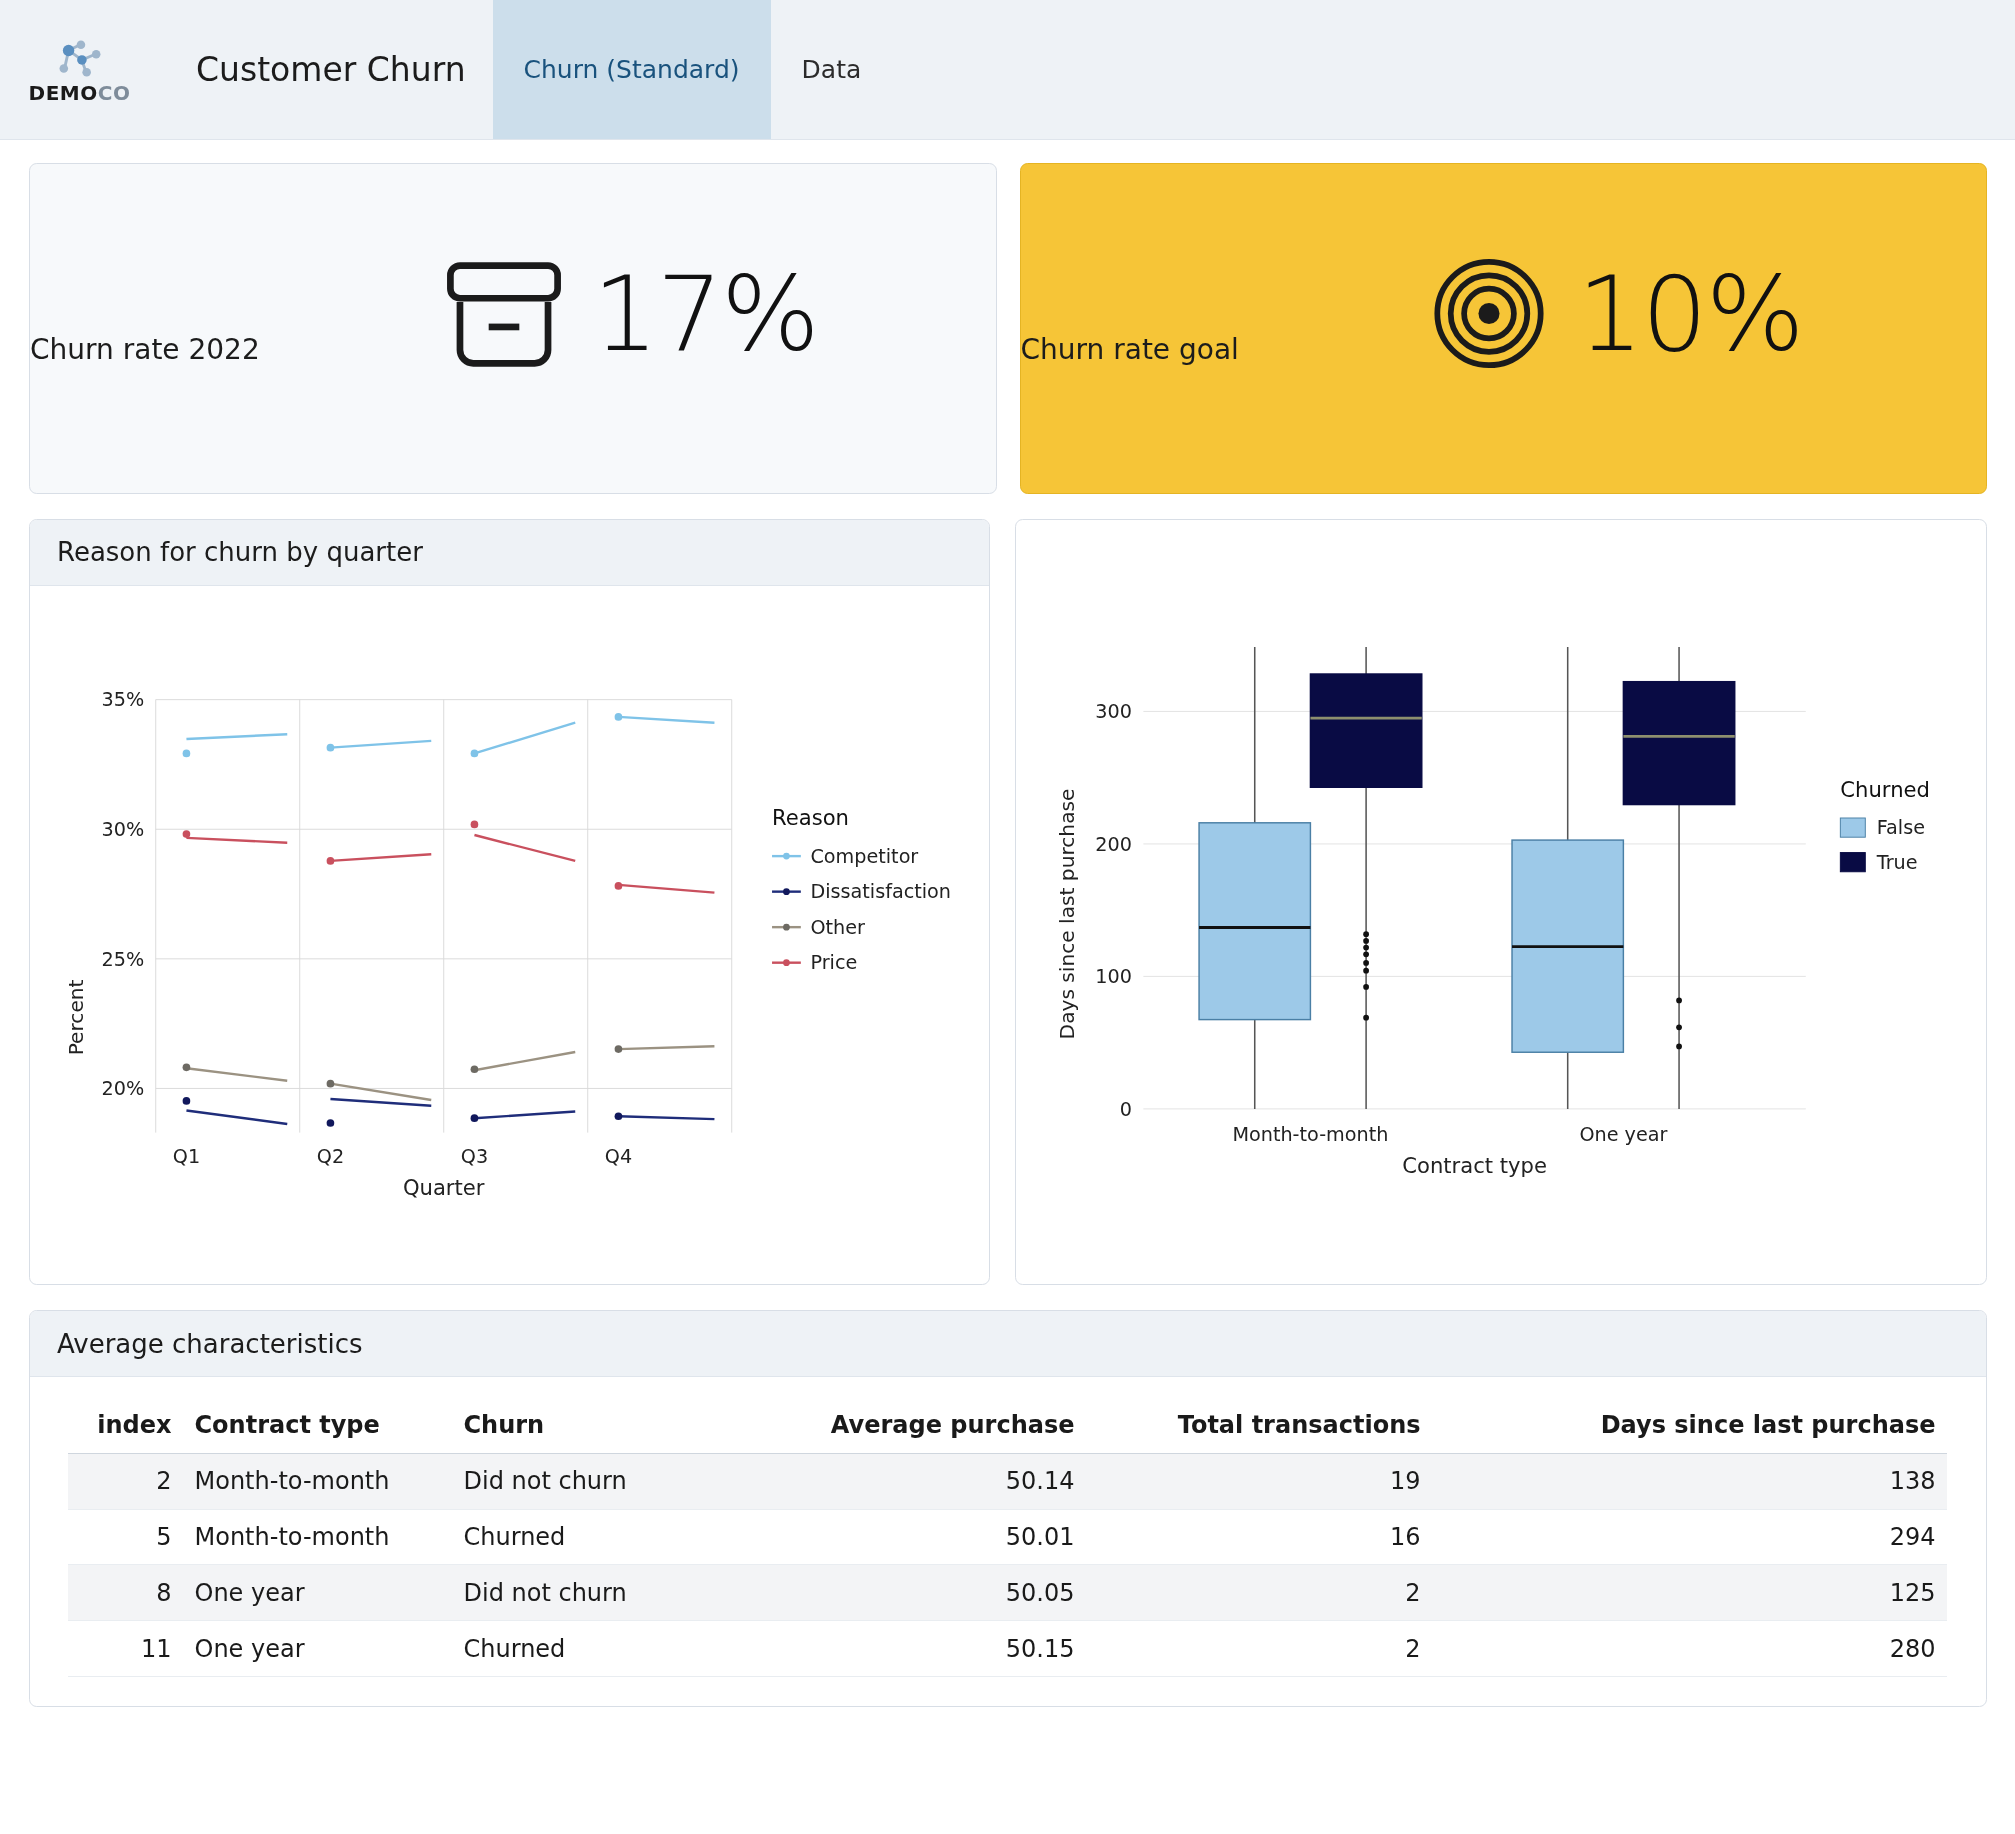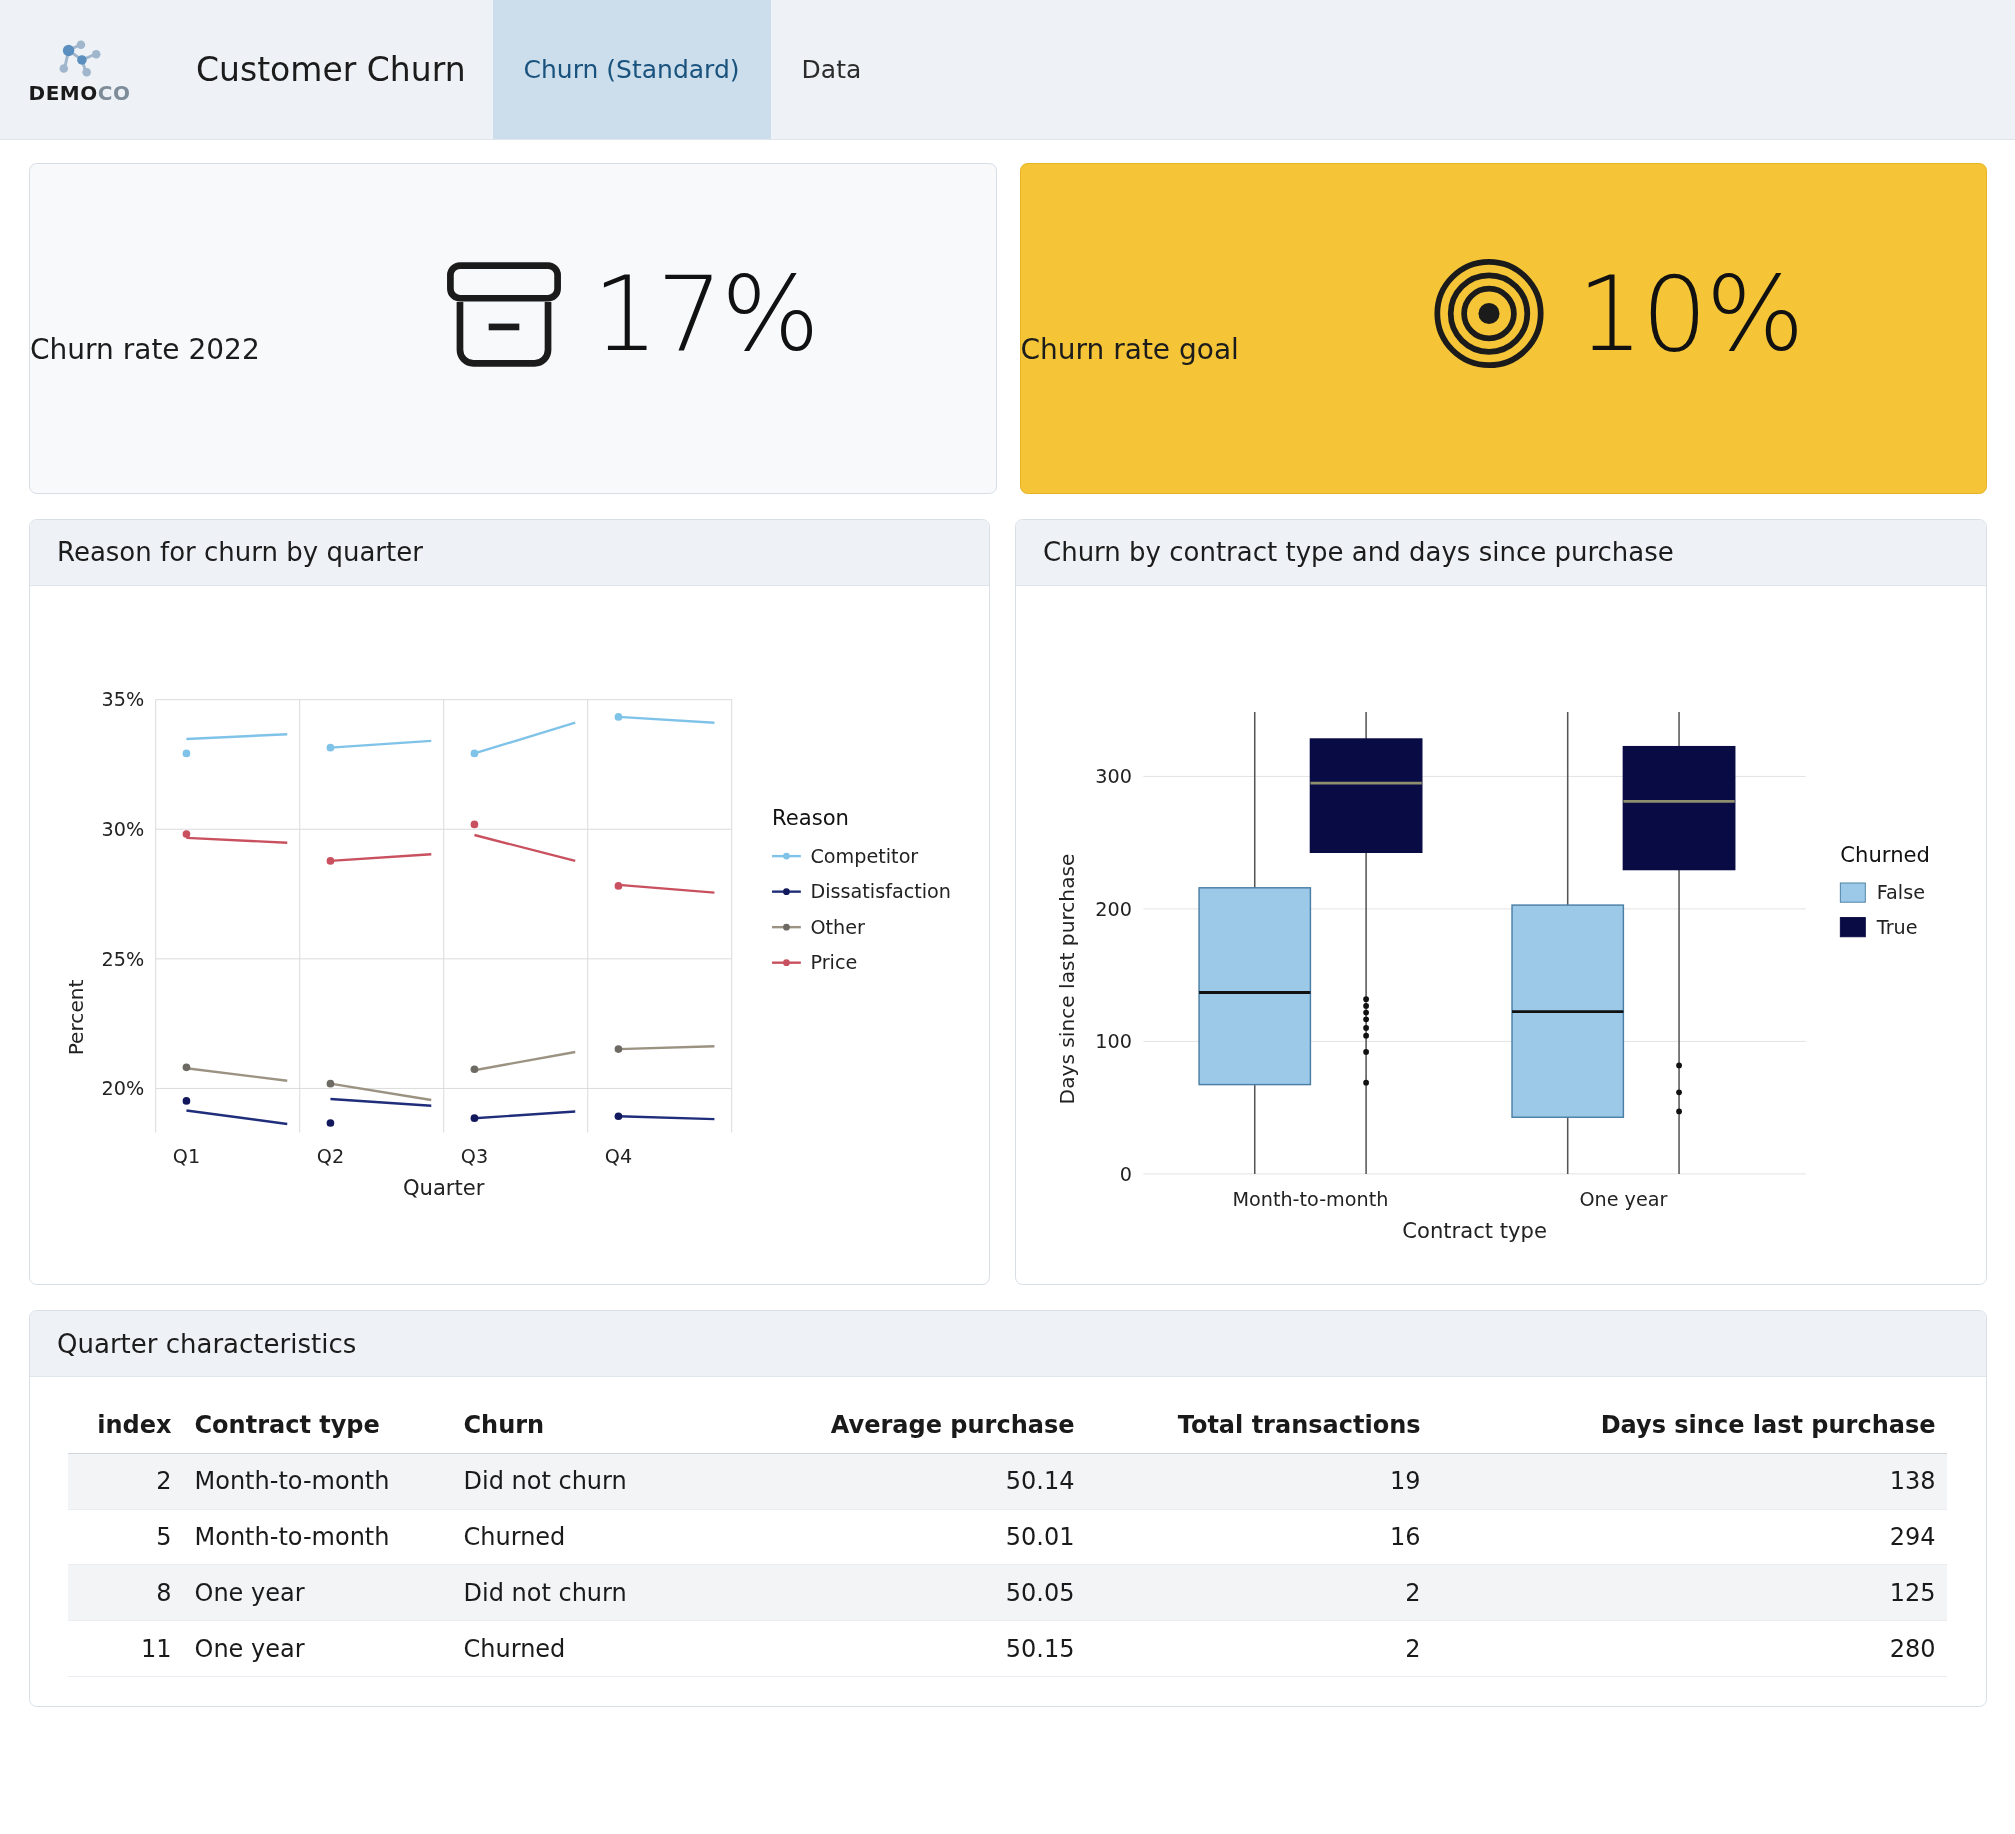--- a/index.html
+++ b/index.html
@@ -330,21 +330,20 @@
               </g>
             <circle cx="775" cy="383" r="3.5" fill="#c9505e"></circle>
             <text x="800" y="390" font-size="20" fill="#222">Price</text>
           </g>
         </svg>
       </div>
     </div>
   </div>
 
   <div class="panel" style="width:972px;">
-    <div class="panel-head">Churn by contract type and days since purchase</div>
     <div class="panel-body">
       <div class="chart-wrap">
         <svg class="chart-svg" width="945" height="672" viewBox="0 0 984 700">
 
           <text x="48" y="400" font-size="21" fill="#222" text-anchor="middle" transform="rotate(-90 48 400)">Days since last purchase</text>
 
           <g font-size="20" fill="#222" text-anchor="end">
             <text x="108" y="196">300</text>
             <text x="108" y="334">200</text>
             <text x="108" y="472">100</text>
@@ -409,21 +408,21 @@
             <rect x="846" y="336" width="26" height="20" fill="#090b44" stroke="#090b44"></rect>
             <text x="884" y="353" font-size="20" fill="#222">True</text>
           </g>
         </svg>
       </div>
     </div>
   </div>
 </div>
 
 <div class="panel table-panel">
-  <div class="panel-head">Quarter characteristics</div>
+  <div class="panel-head">Average characteristics</div>
   <table class="data">
     <thead>
       <tr>
         <th class="ta-r" style="width:115px;">index</th>
         <th class="ta-l" style="width:269px;">Contract type</th>
         <th class="ta-l" style="width:317px;">Churn</th>
         <th class="ta-r" style="width:317px;">Average purchase</th>
         <th class="ta-r" style="width:346px;">Total transactions</th>
         <th class="ta-r">Days since last purchase</th>
       </tr>

